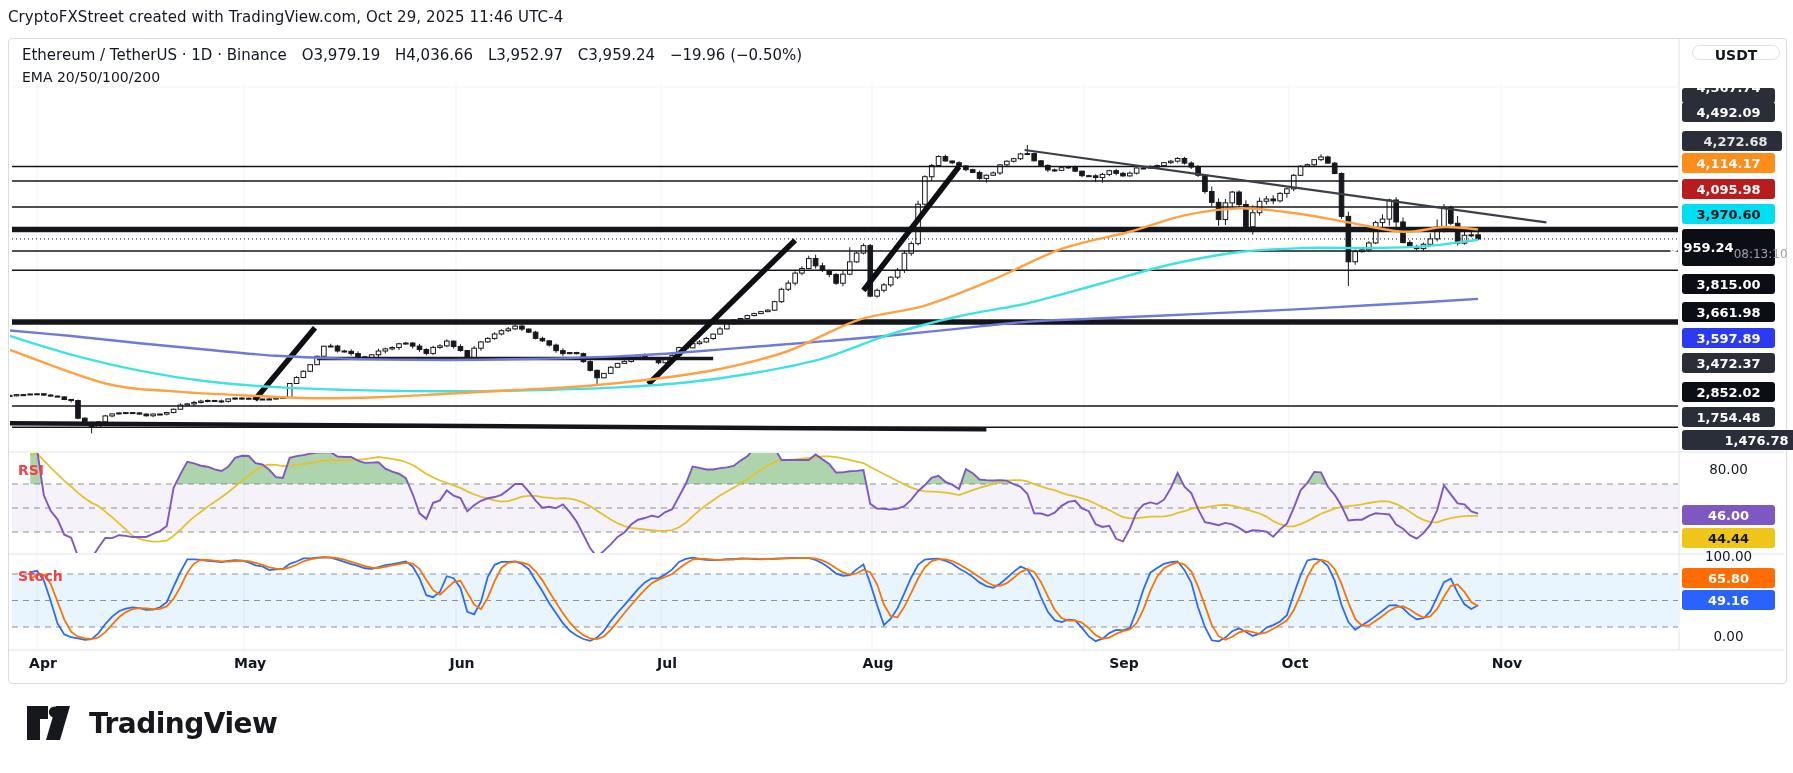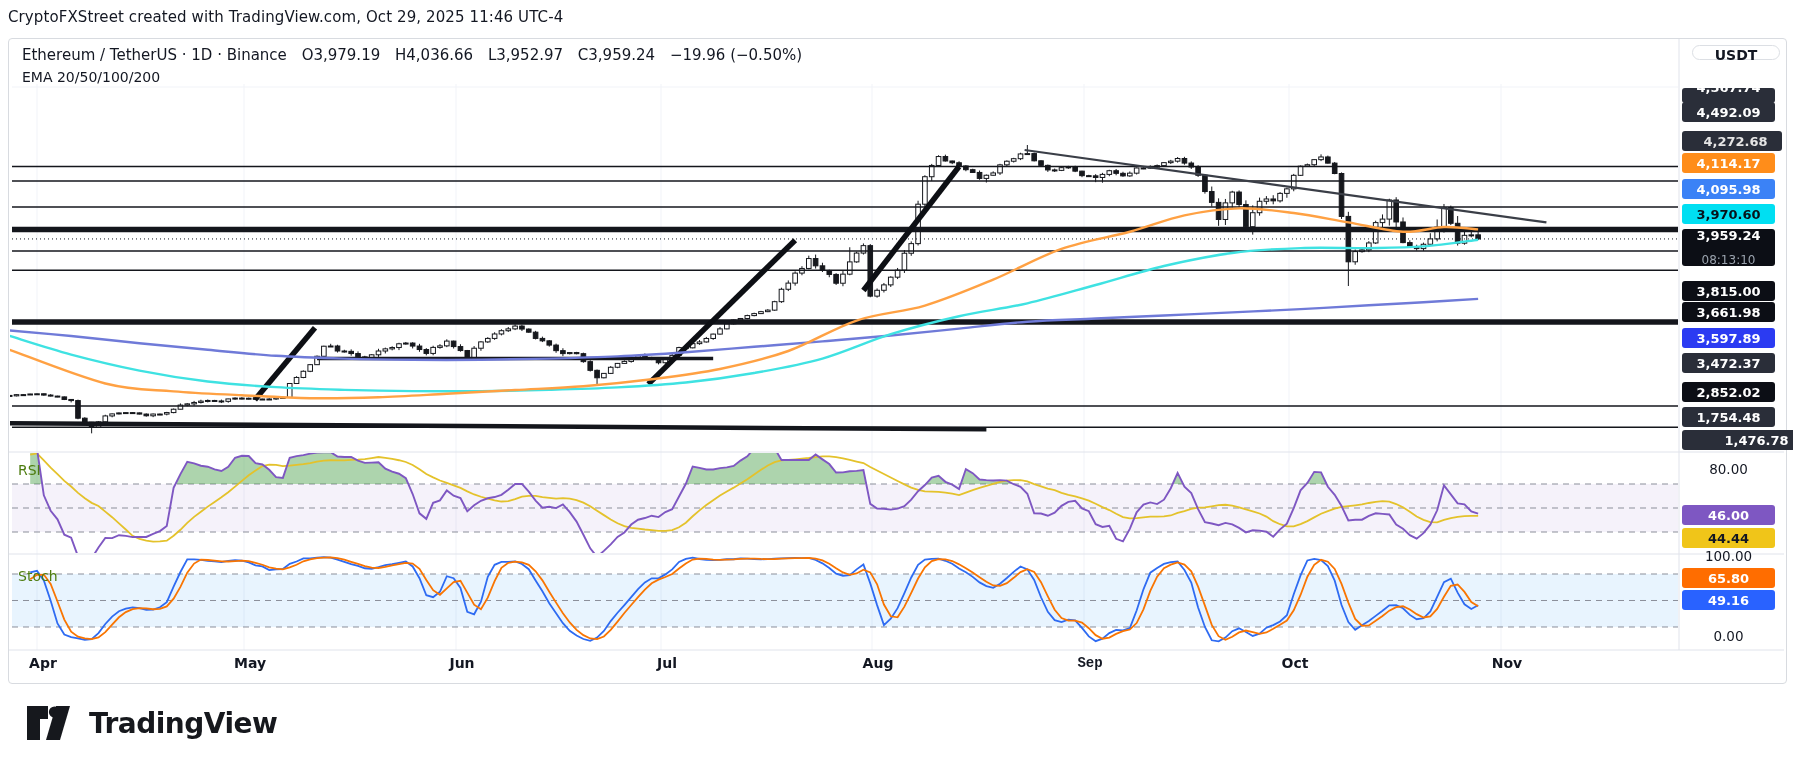--- a/index.html
+++ b/index.html
@@ -6,21 +6,21 @@
   body{width:1793px;height:773px;position:relative;font-family:"DejaVu Sans","Liberation Sans",sans-serif;color:#131722;overflow:hidden;}
   .hdr{position:absolute;left:8px;top:8px;font-size:15px;font-weight:500;letter-spacing:.1px;}
   .card{position:absolute;left:8px;top:38px;width:1777px;height:644px;border:1px solid #d8dbe0;border-radius:4px;background:transparent;pointer-events:none;}
   #cv{position:absolute;left:0;top:0;}
   .titlerow{position:absolute;left:22px;top:46px;font-size:15px;white-space:nowrap;}
   .titlerow span{margin-right:10px;}
   .emarow{position:absolute;left:22px;top:69px;font-size:14px;}
   .usdt{position:absolute;left:1692px;top:45px;width:88px;height:15px;background:#fff;border:1px solid #dcdfe4;border-radius:8px;font-size:14px;font-weight:600;color:#131722;font-family:"DejaVu Sans","Liberation Sans",sans-serif;}
   .plabel{position:absolute;left:1682px;width:93px;height:20px;display:flex;align-items:center;justify-content:center;font-size:13px;font-weight:700;border-radius:3px;line-height:1;}
   .plain{background:transparent!important;font-weight:500;font-size:13.5px;}
-  .panelabel{position:absolute;left:18px;font-size:14px;font-weight:400;color:#4d7c0f;}
+  .panelabel{position:absolute;left:18px;font-size:14px;font-weight:700;color:#ef4444;}
   .month{position:absolute;transform:translateX(-50%);font-size:14px;font-weight:600;color:#131722;top:655px;}
   .logorow{position:absolute;left:26px;top:702px;display:flex;align-items:center;gap:13px;}
   .logotext{font-size:28px;font-weight:800;letter-spacing:-.5px;color:#16181d;}
   .sub{font-size:12px;font-weight:500;color:#9aa2ad;margin-top:12px;}
 </style>
 </head>
 <body>
 
 <svg id="cv" width="1793" height="773" xmlns="http://www.w3.org/2000/svg">
     <defs>
@@ -556,48 +556,48 @@
 <div class="panelabel" style="top:462px">RSI</div>
 <div class="panelabel" style="top:568px">Stoch</div>
 
 <div id="rail">
     <div class="plabel" style="background: rgb(42, 46, 57); color: rgb(255, 255, 255); top: 88px; height: 15px; overflow: hidden; align-items: flex-start;">
       <span style="margin-top: -7px;">4,567.74</span>
     </div>
     <div class="plabel" style="background: rgb(42, 46, 57); color: rgb(255, 255, 255); top: 102px;">4,492.09</div>
     <div class="plabel" style="background: rgb(42, 46, 57); color: #e5e5e5; top: 131px; padding-left: 7px;">4,272.68</div>
     <div class="plabel" style="background: rgb(255, 141, 26); color: rgb(255, 255, 255); top: 153px;">4,114.17</div>
-    <div class="plabel" style="background: #3b82f6; color: rgb(255, 255, 255); top: 179px;">4,095.98</div>
+    <div class="plabel" style="background: #b91c1c; color: rgb(255, 255, 255); top: 179px;">4,095.98</div>
     <div class="plabel" style="background: rgb(0, 223, 242); color: rgb(6, 19, 26); top: 204px;">3,970.60</div>
-    <div class="plabel" style="background: rgb(12, 14, 21); color: rgb(255, 255, 255); top: 229px; height: 37px; flex-direction: column;">
+    <div class="plabel" style="background: rgb(12, 14, 21); color: rgb(255, 255, 255); top: 229px; height: 37px; ">
       <span>3,959.24</span>
       <span class="sub">08:13:10</span>
     </div>
-    <div class="plabel" style="background: rgb(12, 14, 21); color: rgb(255, 255, 255); top: 281px;">3,815.00</div>
+    <div class="plabel" style="background: rgb(12, 14, 21); color: rgb(255, 255, 255); top: 274px;">3,815.00</div>
     <div class="plabel" style="background: rgb(12, 14, 21); color: rgb(255, 255, 255); top: 302px;">3,661.98</div>
     <div class="plabel" style="background: rgb(43, 59, 242); color: rgb(255, 255, 255); top: 328px;">3,597.89</div>
     <div class="plabel" style="background: rgb(42, 46, 57); color: rgb(255, 255, 255); top: 353px;">3,472.37</div>
     <div class="plabel" style="background: rgb(12, 14, 21); color: rgb(255, 255, 255); top: 382px;">2,852.02</div>
     <div class="plabel" style="background: rgb(42, 46, 57); color: rgb(255, 255, 255); top: 407px;">1,754.48</div>
     <div class="plabel" style="background: rgb(42, 46, 57); color: rgb(255, 255, 255); top: 430px; padding-left: 28px;">1,476.78</div>
     <div class="plabel plain" style="color: rgb(19, 23, 34); top: 460px;">80.00</div>
     <div class="plabel" style="background: rgb(126, 87, 194); color: rgb(255, 255, 255); top: 505px;">46.00</div>
     <div class="plabel" style="background: rgb(240, 197, 25); color: rgb(19, 23, 34); top: 528px;">44.44</div>
     <div class="plabel plain" style="color: rgb(19, 23, 34); top: 547px;">100.00</div>
     <div class="plabel" style="background: rgb(255, 109, 0); color: rgb(255, 255, 255); top: 568px;">65.80</div>
     <div class="plabel" style="background: rgb(41, 98, 255); color: rgb(255, 255, 255); top: 590px;">49.16</div>
     <div class="plabel plain" style="color: rgb(19, 23, 34); top: 627px;">0.00</div>
   </div>
 <div id="taxis">
     <div class="month" style="left: 43px;">Apr</div>
     <div class="month" style="left: 250px;">May</div>
     <div class="month" style="left: 462px;">Jun</div>
     <div class="month" style="left: 667px;">Jul</div>
     <div class="month" style="left: 878px;">Aug</div>
-    <div class="month" style="left: 1090px; font-family: Liberation Mono, monospace;">Sep</div>
+    <div class="month" style="left: 1124px;">Sep</div>
     <div class="month" style="left: 1295px;">Oct</div>
     <div class="month" style="left: 1507px;">Nov</div>
   </div>
 
 <div class="logorow">
   <svg width="50" height="42" viewBox="0 0 50 42">
     <path d="M1,4 h21 v13 h-8 v21 h-13 z" fill="#16181d"></path>
     <circle cx="28.5" cy="10" r="5.6" fill="#16181d"></circle>
     <path d="M30,4 h14 l-10,34 h-14 z" fill="#16181d"></path>
   </svg>

